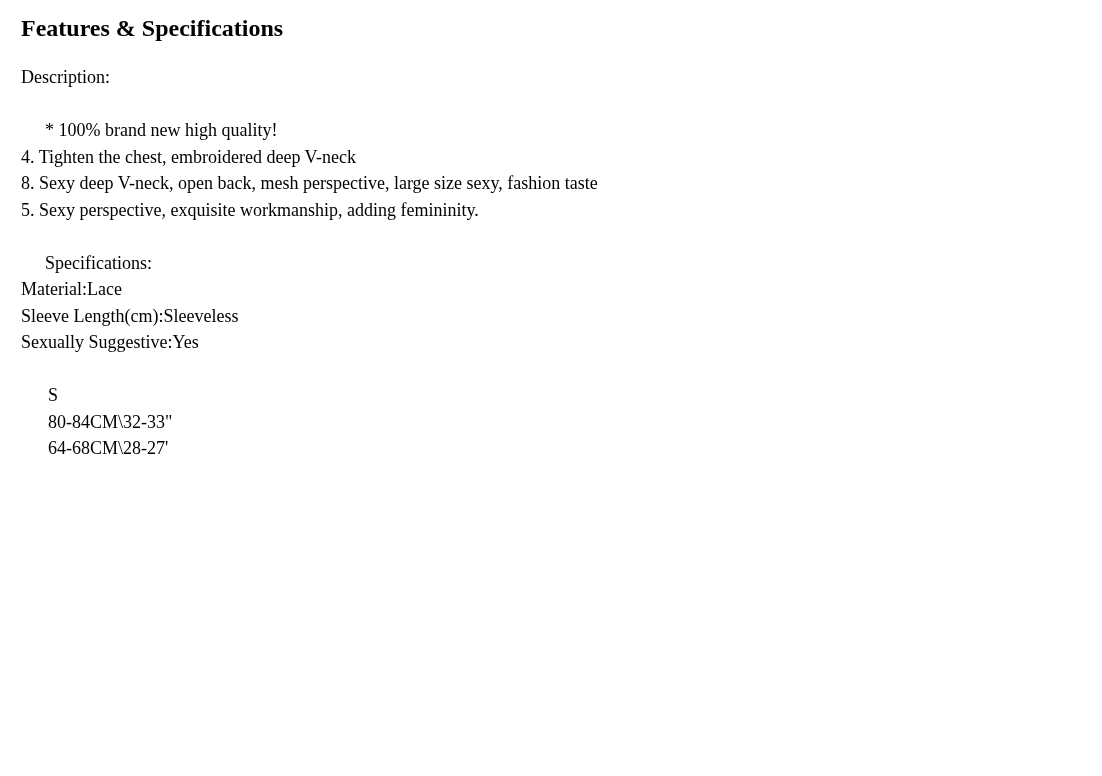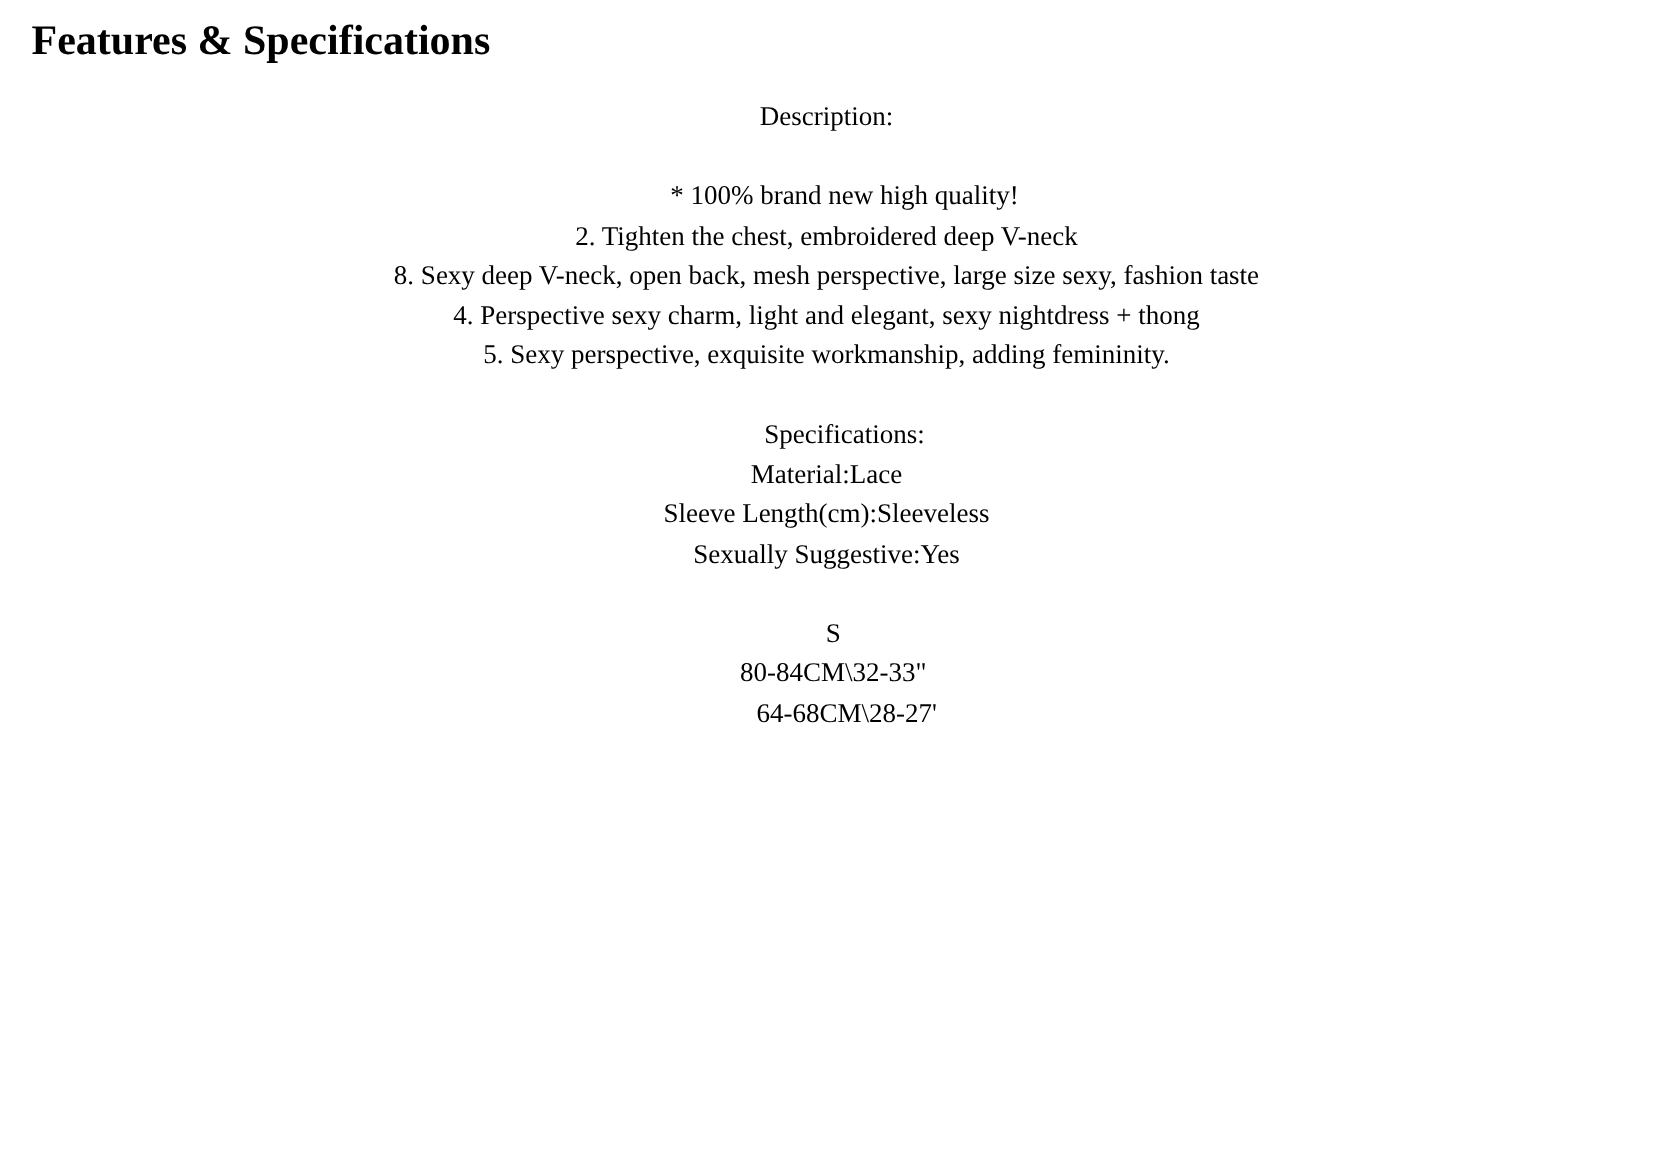--- a/index.html
+++ b/index.html
@@ -12,34 +12,33 @@
   .page {
     position: relative;
     width: 1102px;
     height: 776px;
     box-sizing: border-box;
     padding: 13px 21px 0 21px;
     background: #ffffff;
     overflow: hidden;
   }
   .title {
-    font-size: 28px;
+    font-size: 24px;
     line-height: 30px;
     font-weight: bold;
     margin: 0 0 21px 0;
     letter-spacing: 0;
   }
   .content {
     font-size: 18px;
     line-height: 26.5px;
   }
   .line {
     min-height: 26.5px;
     white-space: pre-wrap;
-    text-align: center;
   }
   .gap {
     margin-top: 26.5px;
     margin-left: 24px;
   }
   .cell {
     display: inline-block;
     margin-right: 18px;
   }
   .cell:last-child {
@@ -50,23 +49,22 @@
 <body>
 
 <div class="page">
   <h1 class="title">Features &amp; Specifications</h1>
 
   <div class="content">
 
     <div class="line">Description:</div>
 
     <div class="line gap">* 100% brand new high quality!</div>
-    <div class="line">2. Tighten the chest, embroidered deep V-neck</div>
+    <div class="line">4. Tighten the chest, embroidered deep V-neck</div>
     <div class="line">8. Sexy deep V-neck, open back, mesh perspective, large size sexy, fashion taste</div>
-    <div class="line">4. Perspective sexy charm, light and elegant, sexy nightdress + thong</div>
     <div class="line">5. Sexy perspective, exquisite workmanship, adding femininity.</div>
 
     <div class="line gap">Specifications:</div>
     <div class="line">Material:Lace</div>
     <div class="line">Sleeve Length(cm):Sleeveless</div>
     <div class="line">Sexually Suggestive:Yes</div>
 
     <div class="line">
       <span class="cell">S</span>
       <span class="cell">80-84CM\32-33"</span>

